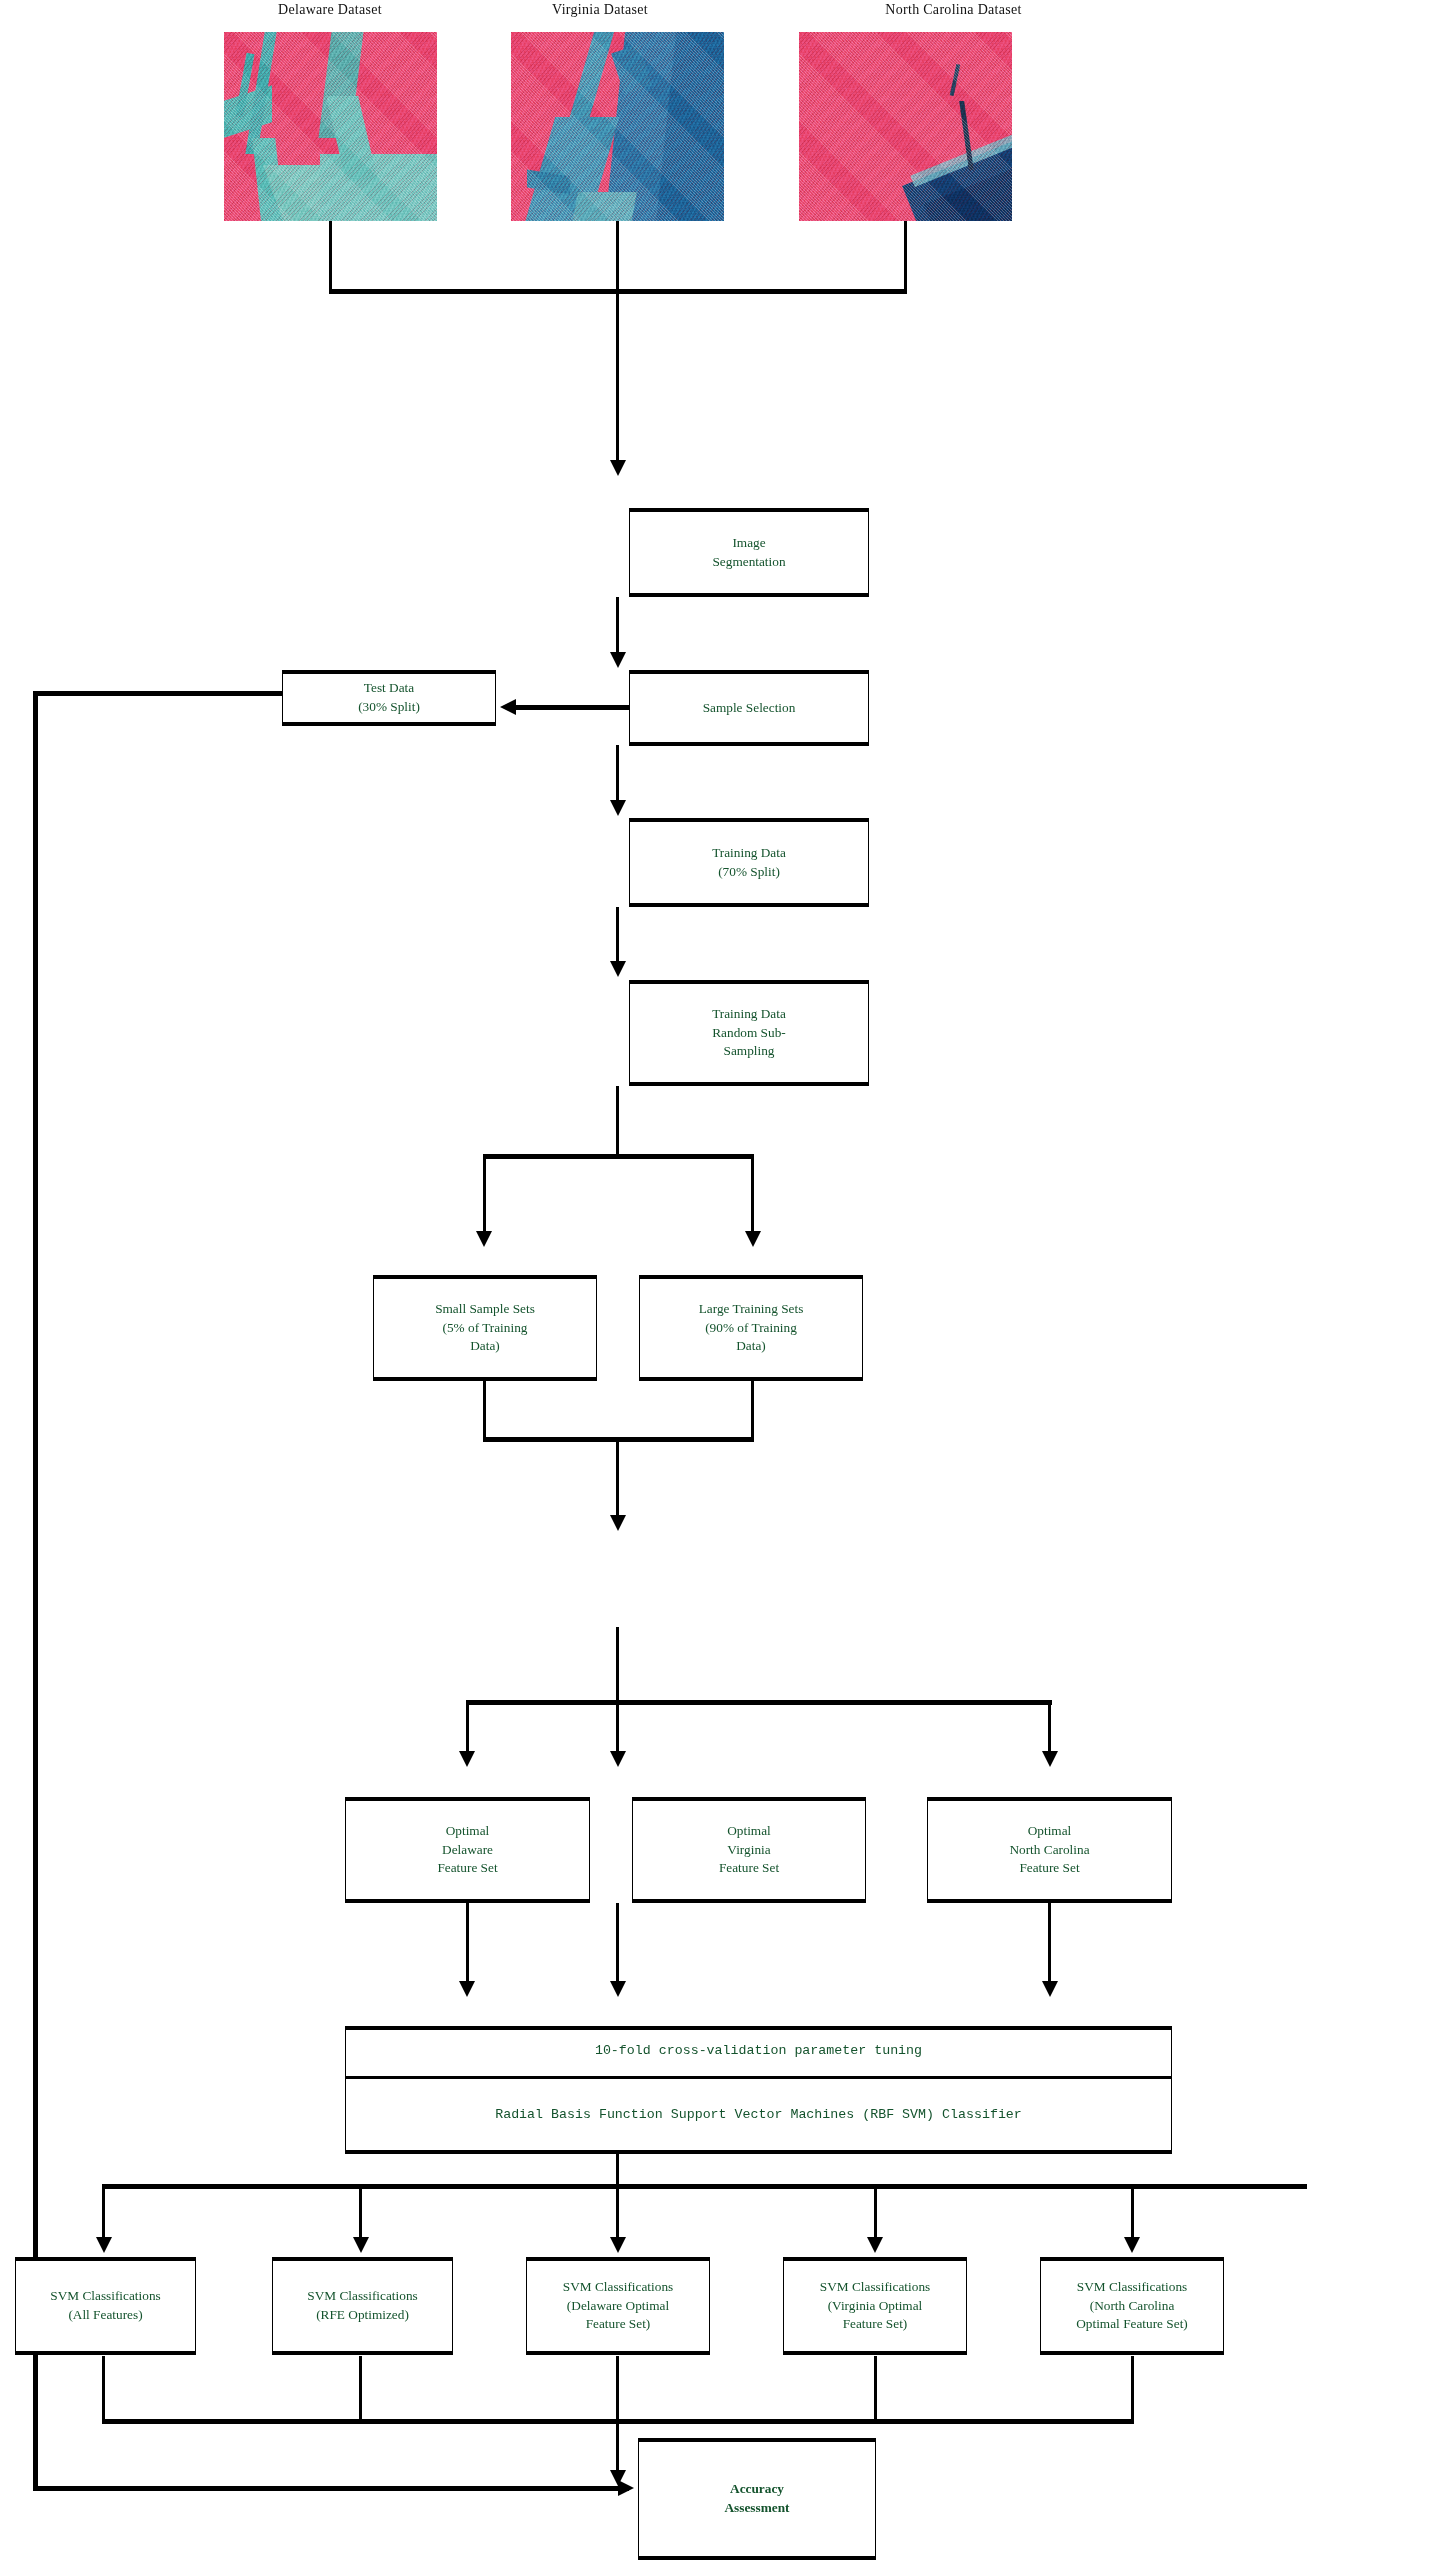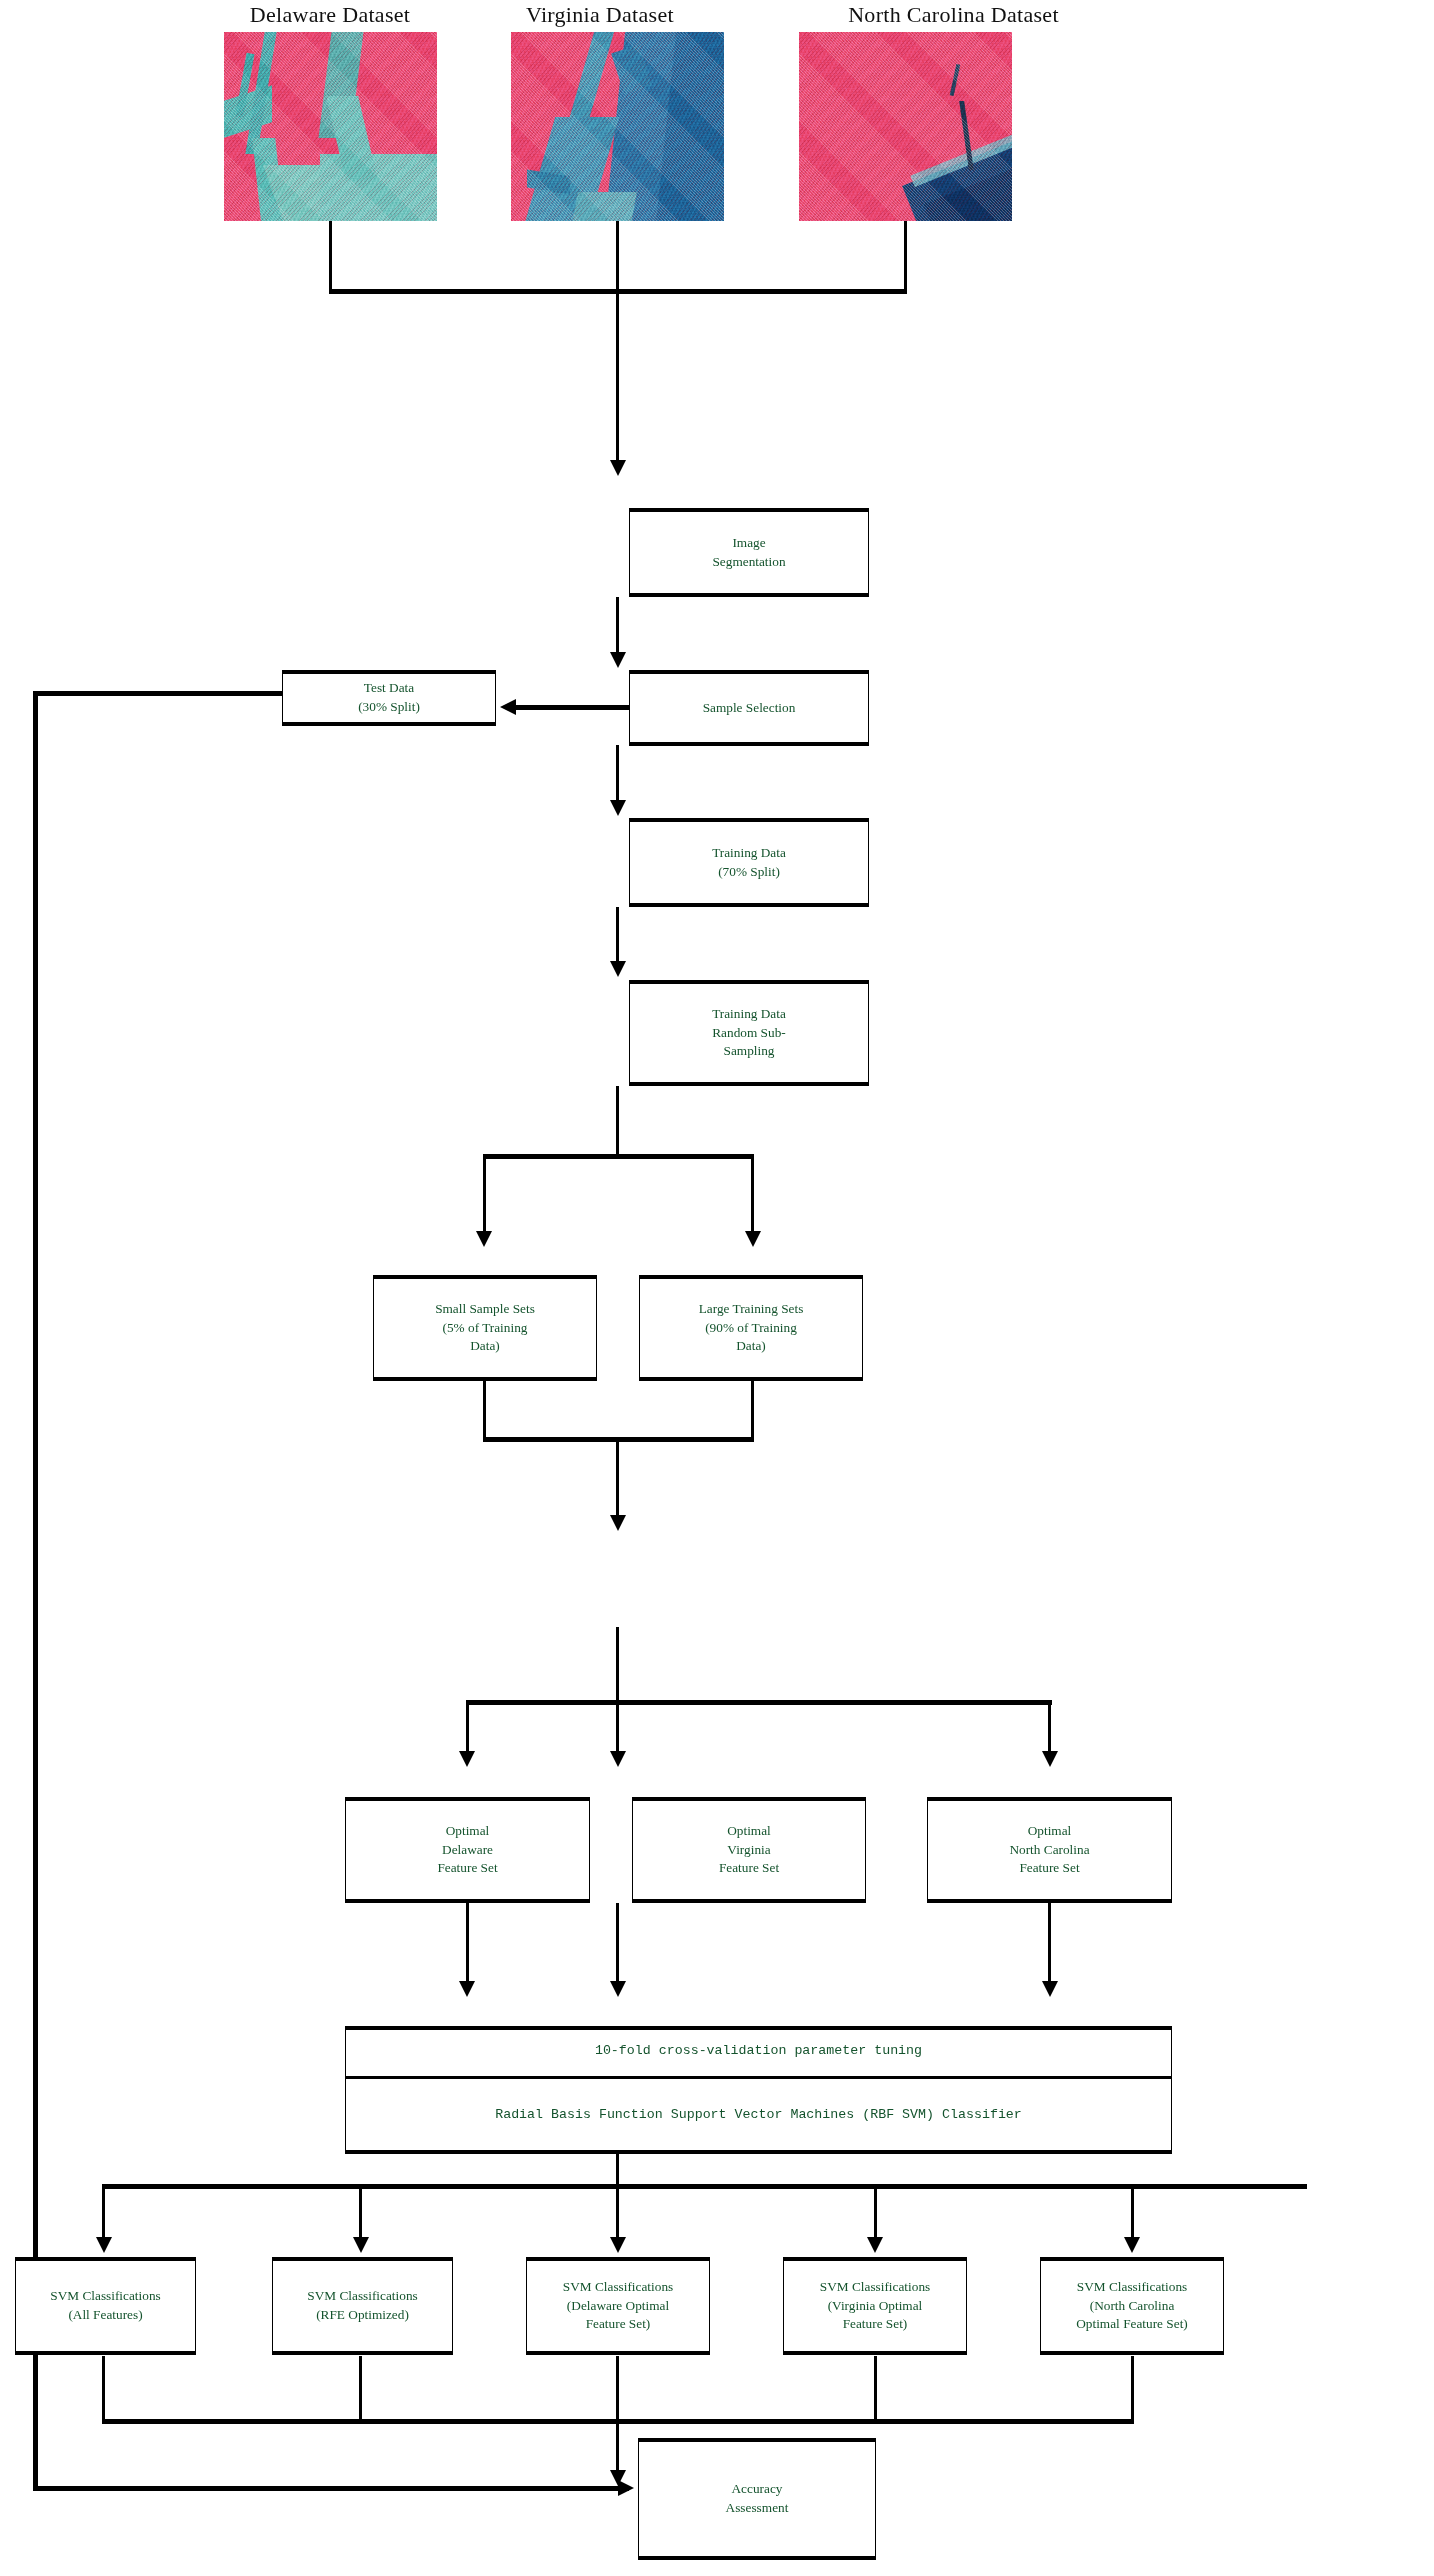--- a/index.html
+++ b/index.html
@@ -3,21 +3,21 @@
 <meta charset="utf-8">
 <style>
   html,body{margin:0;padding:0;background:#fff;}
   body{font-family:"Liberation Serif","DejaVu Serif",serif;}
   #page{position:relative;width:1435px;height:2576px;background:#ffffff;overflow:hidden;}
 
   
   .ds-title{
     position:absolute;text-align:center;
     font-family:"Liberation Serif","DejaVu Serif",serif;
-    font-size:22px;color:#111;letter-spacing:0.3px;white-space:nowrap;
+    font-size:14px;color:#111;letter-spacing:0.3px;white-space:nowrap;
   }
 
   
   .sat{
     position:absolute;overflow:hidden;
     background:#e8436b;
   }
   .sat .noise{
     position:absolute;inset:0;
     background-image:
@@ -312,21 +312,21 @@
 
   <div class="ln vl" style="left:102px;top:2356px;width:3.2px;height:67px;"></div>
   <div class="ln vl" style="left:359px;top:2356px;width:3.2px;height:67px;"></div>
   <div class="ln vl" style="left:616px;top:2356px;width:3.2px;height:67px;"></div>
   <div class="ln vl" style="left:874px;top:2356px;width:3.2px;height:67px;"></div>
   <div class="ln vl" style="left:1131px;top:2356px;width:3.2px;height:67px;"></div>
   <div class="ln hl thick" style="left:102px;top:2419px;width:1032px;height:4.8px;"></div>
   <div class="ln vl" style="left:616px;top:2419px;width:3.2px;height:56px;"></div>
   <div class="arw down" style="left:610px;top:2470px;"></div>
 
-  <div class="box" style="left:638px;top:2438px;width:238px;height:122px;">
+  <div class="box" style="left:638px;top:2438px;width:238px;height:122px;font-weight:bold;">
     <div>
       <div>Accuracy</div>
       <div>Assessment</div>
     </div>
   </div>
 
 </div>
 
 
 </body></html>

